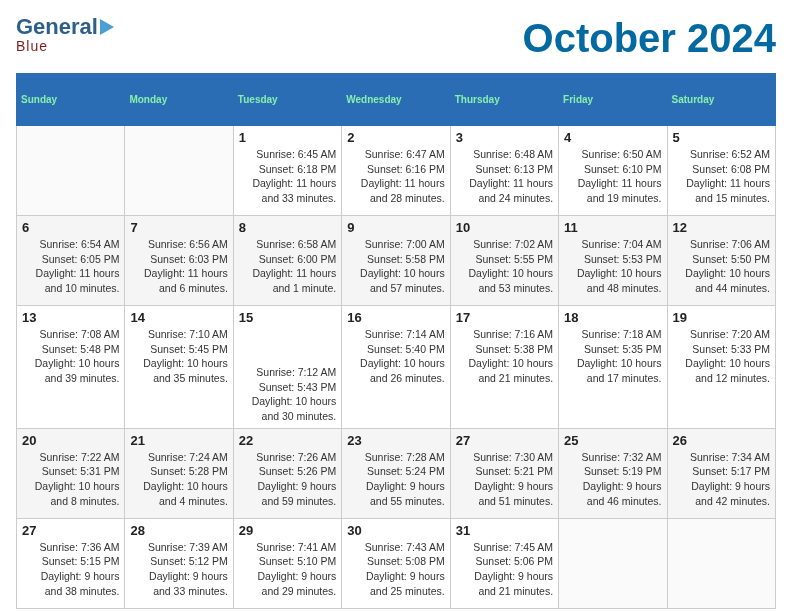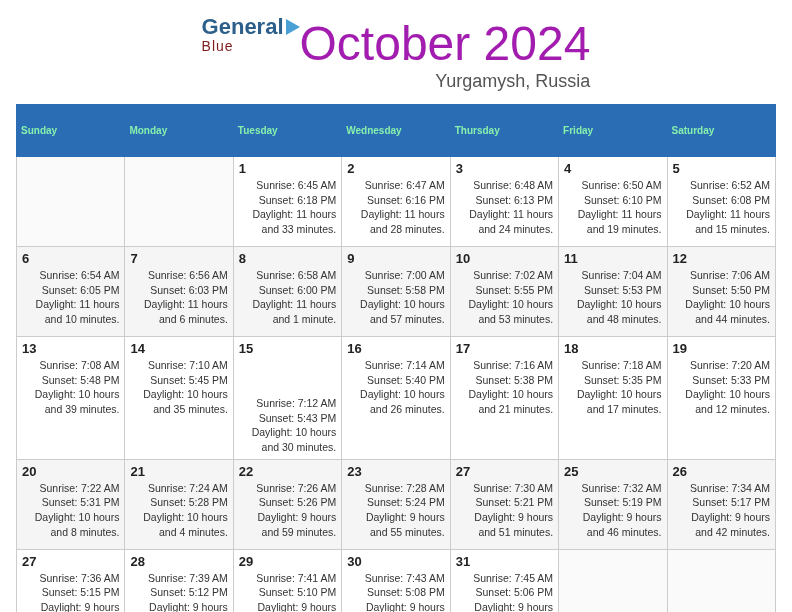--- a/index.html
+++ b/index.html
@@ -5,21 +5,21 @@
     * { box-sizing: border-box; margin: 0; padding: 0; }
     body {
       font-family: Arial, sans-serif;
       background: #fff;
       width: 792px;
       min-height: 612px;
       padding: 16px;
     }
     .header {
       display: flex;
-      justify-content: center;
+      justify-content: space-between;
       align-items: flex-start;
       margin-bottom: 12px;
     }
     .logo {
       display: flex;
       flex-direction: column;
       align-items: flex-start;
     }
     .logo-text {
       font-size: 22px;
@@ -42,23 +42,23 @@
     }
     .logo-sub {
       font-size: 14px;
       color: #7f1d1d;
       letter-spacing: 1px;
     }
     .title-block {
       text-align: right;
     }
     .title-month {
-      font-size: 48px;
-      font-weight: normal;
-      color: #a21caf;
+      font-size: 40px;
+      font-weight: bold;
+      color: #0369a1;
     }
     .title-location {
       font-size: 18px;
       color: #555;
     }
     table {
       width: 100%;
       border-collapse: collapse;
       table-layout: fixed;
     }
@@ -106,21 +106,20 @@
 <div class="header">
   <div class="logo">
     <div class="logo-line">
       <span class="logo-text">General</span>
       <span class="logo-arrow"></span>
     </div>
     <span class="logo-sub">Blue</span>
   </div>
   <div class="title-block">
     <div class="title-month">October 2024</div>
-    <div class="title-location">Yurgamysh, Russia</div>
   </div>
 </div>
 
 <table>
   <thead>
     <tr>
       <th>Sunday</th>
       <th>Monday</th>
       <th>Tuesday</th>
       <th>Wednesday</th>

